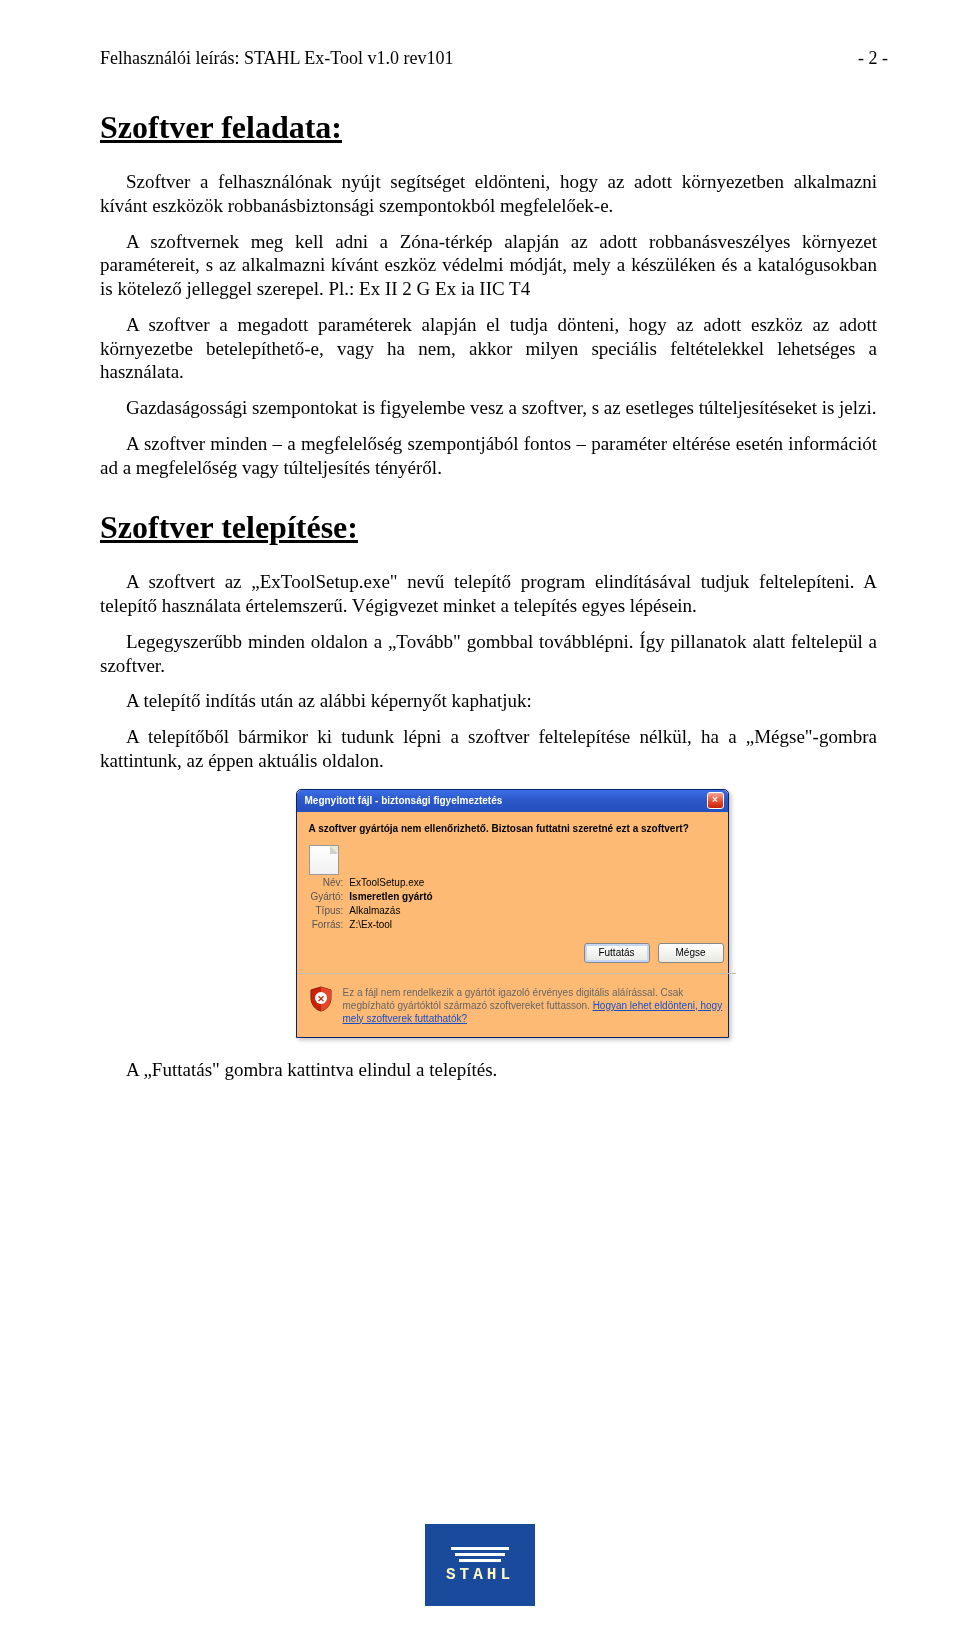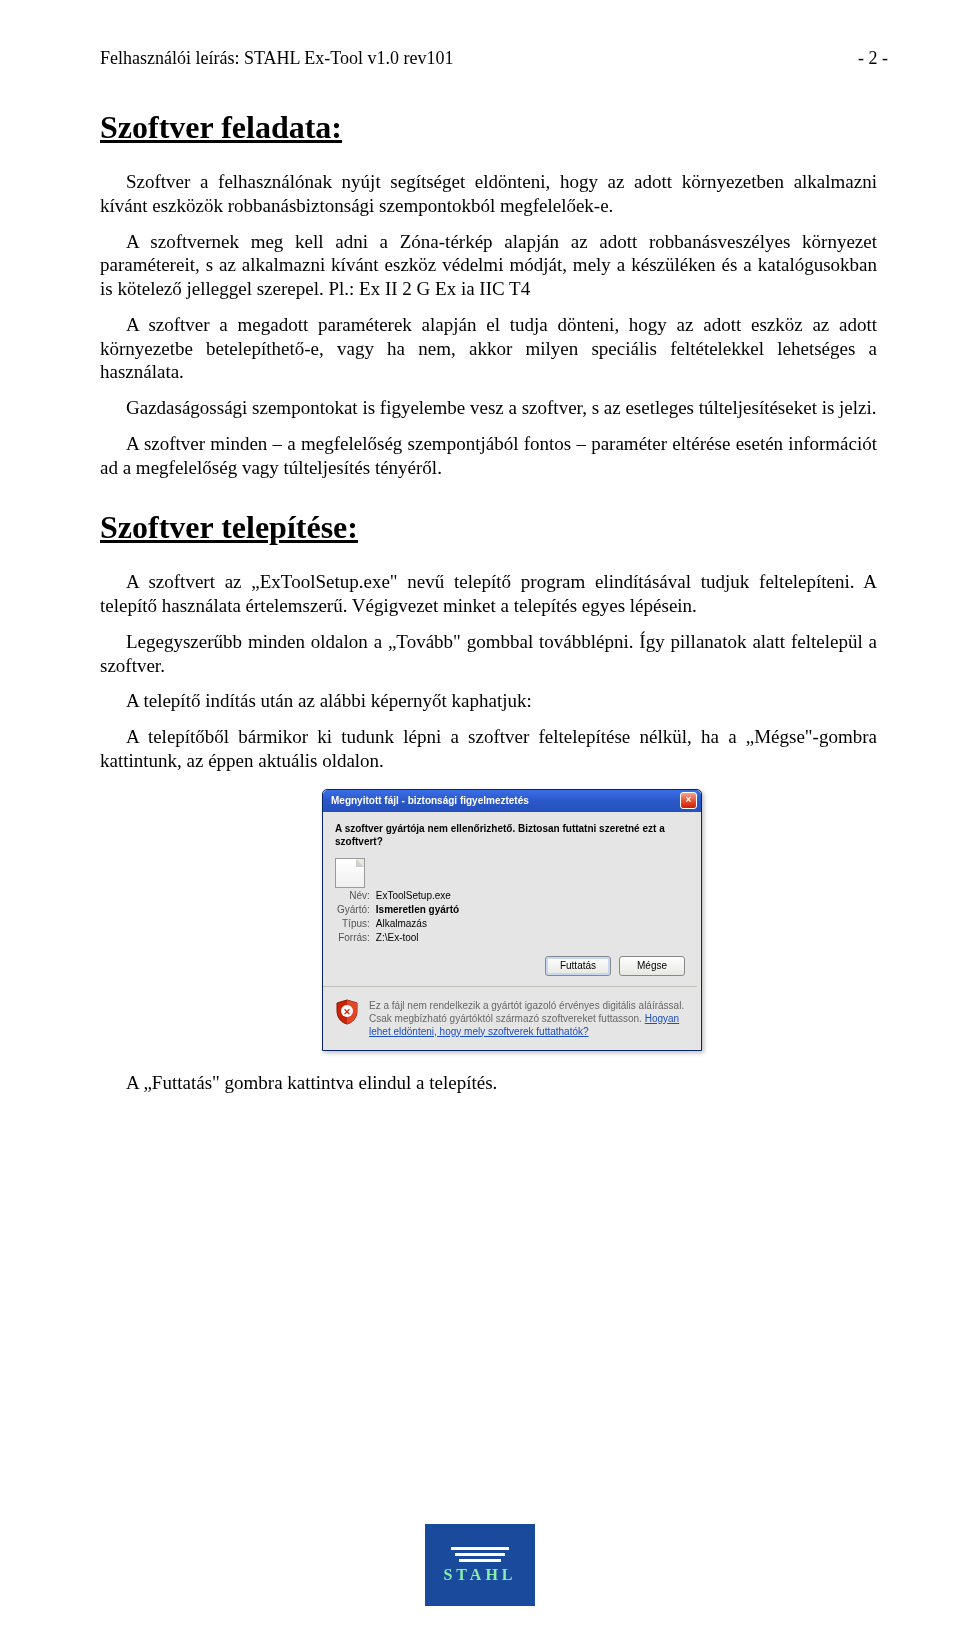--- a/index.html
+++ b/index.html
@@ -37,26 +37,26 @@
     text-indent: 26px;
   }
 
   
   .dialog-wrap {
     display: flex;
     justify-content: center;
     margin: 16px 0 20px 0;
   }
   .xp-dialog {
-    width: 380px;
+    width: 433px;
     font-family: Tahoma, Verdana, sans-serif;
     font-size: 10px;
     border: 1px solid #0a246a;
     border-radius: 5px 5px 0 0;
-    background: #e5e5e5;
+    background: #fdba74;
     box-shadow: 2px 2px 4px rgba(0,0,0,.25);
     margin-left: 36px;
   }
   .xp-titlebar {
     height: 22px;
     background: linear-gradient(to bottom, #3a6ee7 0%, #2b57c7 50%, #2451be 100%);
     color: #fff;
     display: flex;
     align-items: center;
     padding: 0 4px 0 8px;
@@ -69,21 +69,21 @@
     background: linear-gradient(to bottom,#f6a38f,#e2472a 60%,#c62308);
     border: 1px solid #fff;
     border-radius: 3px;
     color: #fff;
     font-size: 10px;
     line-height: 14px;
     text-align: center;
     font-weight: bold;
     cursor: default;
   }
-  .xp-body { padding: 10px 16px 12px 12px; }
+  .xp-body { padding: 10px 4px 12px 12px; }
   .xp-bold-question { font-weight: bold; margin-bottom: 10px; line-height: 1.3; }
   .xp-row { display: flex; align-items: flex-start; flex-direction: column; }
   .xp-icon-doc {
     width: 30px; height: 30px;
     border: 1px solid #9a9a9a;
     background: linear-gradient(to bottom,#fff,#f0f0f0);
     position: relative;
     margin-right: 12px;
     flex-shrink: 0;
   }
@@ -145,22 +145,22 @@
   .stahl-lines {
     display: flex; flex-direction: column; gap: 3px; align-items: center;
   }
   .stahl-lines span {
     display: block; height: 3px; background: #fff;
   }
   .stahl-lines span:nth-child(1){ width: 58px; }
   .stahl-lines span:nth-child(2){ width: 50px; }
   .stahl-lines span:nth-child(3){ width: 42px; }
   .stahl-text {
-    color: #86efac;
-    font-family: Liberation Serif, serif;
+    color: #fef9c3;
+    font-family: Liberation Mono, monospace;
     font-weight: bold;
     letter-spacing: 4px;
     font-size: 16px;
   }
 </style>
 </head>
 <body>
 
 <div class="page">
 

